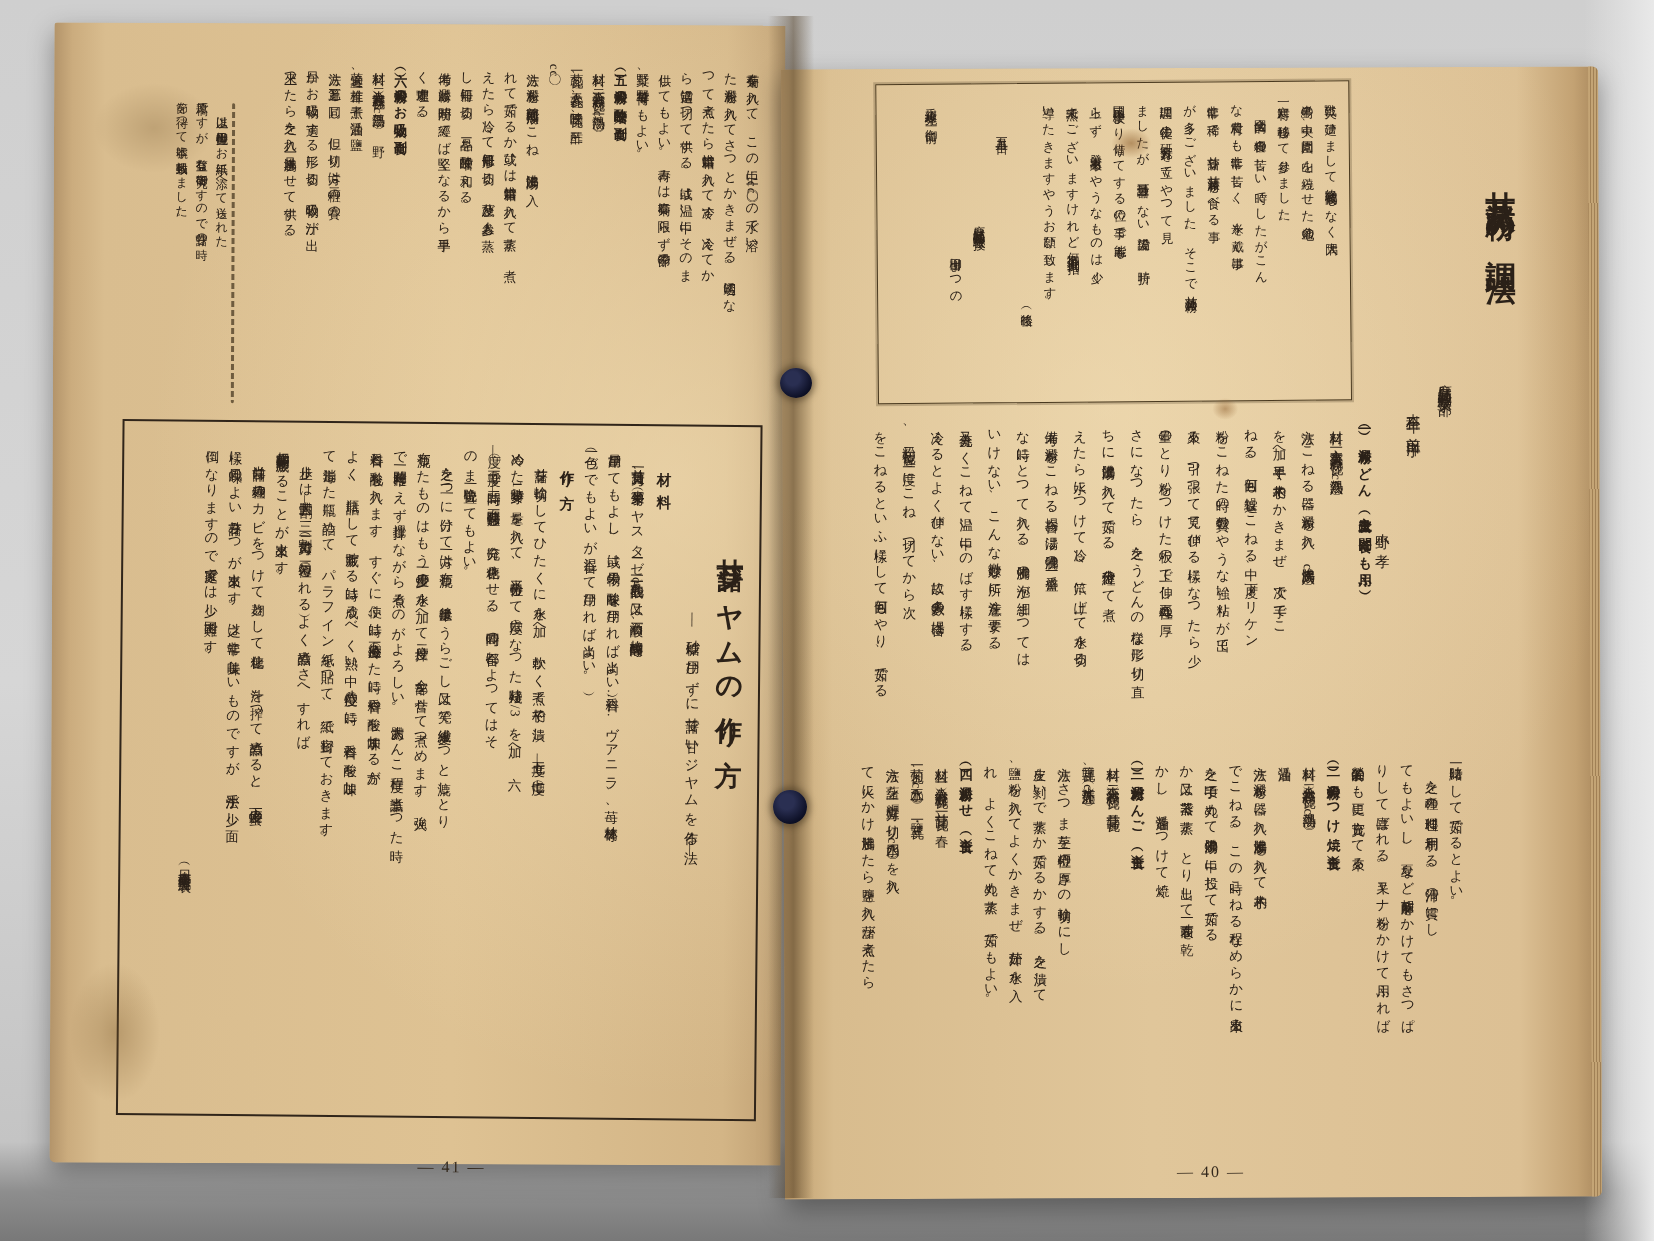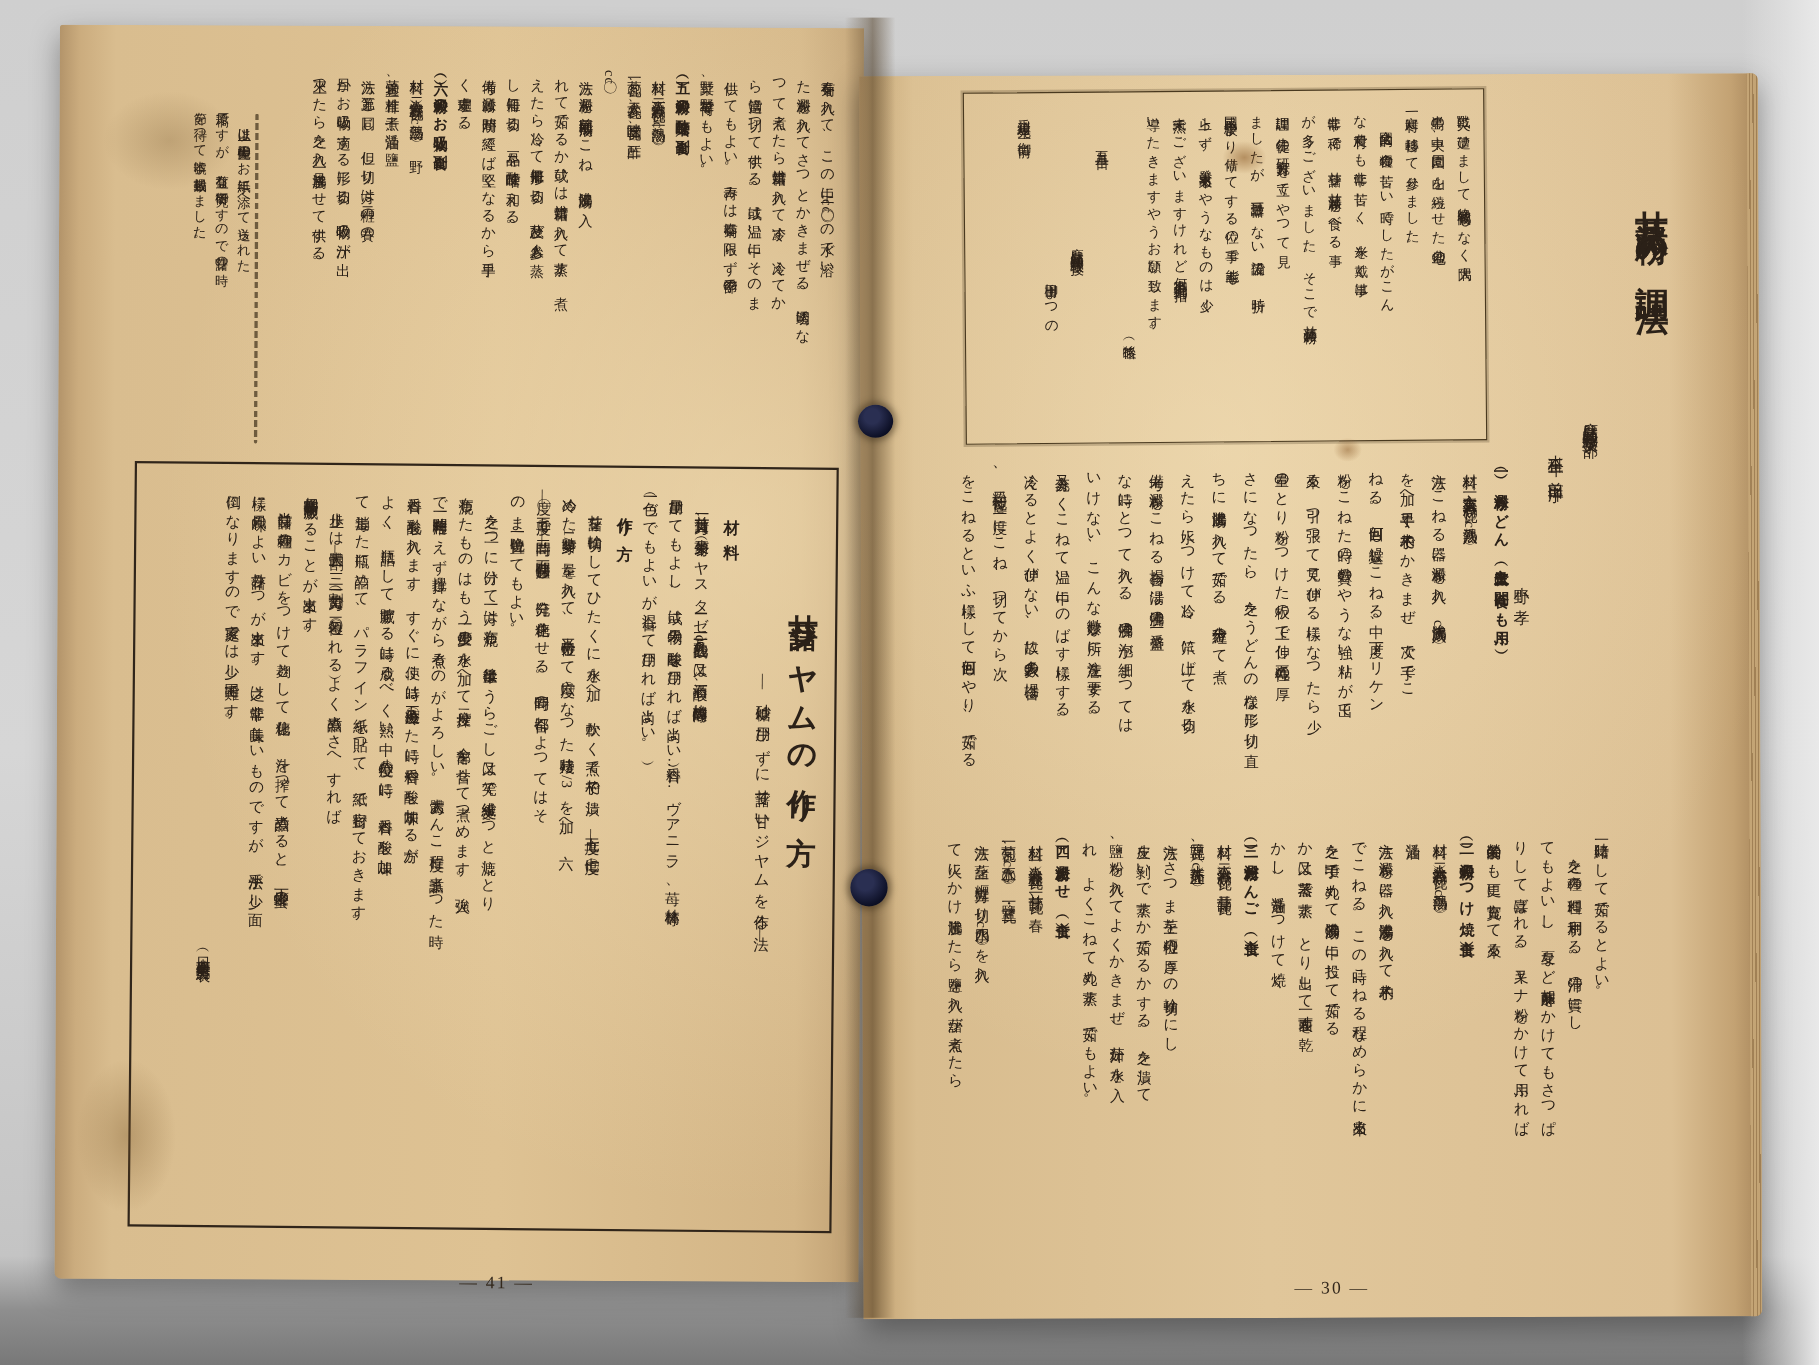--- a/index.html
+++ b/index.html
@@ -190,21 +190,21 @@
         <div class="col">皮を剝いで蒸すか茹でるかする。之を潰して</div>
         <div class="col">鹽、粉を入れてよくかきまぜ、茹汁か水を入</div>
         <div class="col">れ、よくこねて丸め蒸す。茹でゝもよい。</div>
         <div class="col h">（四）　澱粉よせ　（主食）</div>
         <div class="col">材料　（一人分）澱粉五〇瓦、甘藷一〇〇瓦、春</div>
         <div class="col">菊一〇瓦、水五〇〇cc、鹽一・三瓦</div>
         <div class="col">方法　藷を一糎立方に切り水四〇〇ccを入れ</div>
         <div class="col">て火にかけ沸騰したら鹽を入れ藷が煮えたら</div>
     </div>
 
-    <div class="blk pagenum" style="left:392px;top:1095px;">— 30 —</div>
+    <div class="blk pagenum" style="left:392px;top:1095px;">— 40 —</div>
 
     <div class="stain" style="left:330px;top:60px;width:40px;height:30px;background:radial-gradient(closest-side,rgba(130,80,30,.5),rgba(130,80,30,0));"></div>
     <div class="stain" style="left:430px;top:330px;width:26px;height:22px;background:radial-gradient(closest-side,rgba(130,80,30,.45),rgba(130,80,30,0));"></div>
   </div>
 
   <div class="gutter"></div>
   <div class="hole" style="left:728px;top:352px;width:32px;height:30px;"></div>
   <div class="hole" style="left:721px;top:774px;width:34px;height:34px;"></div>
 </div>
 

